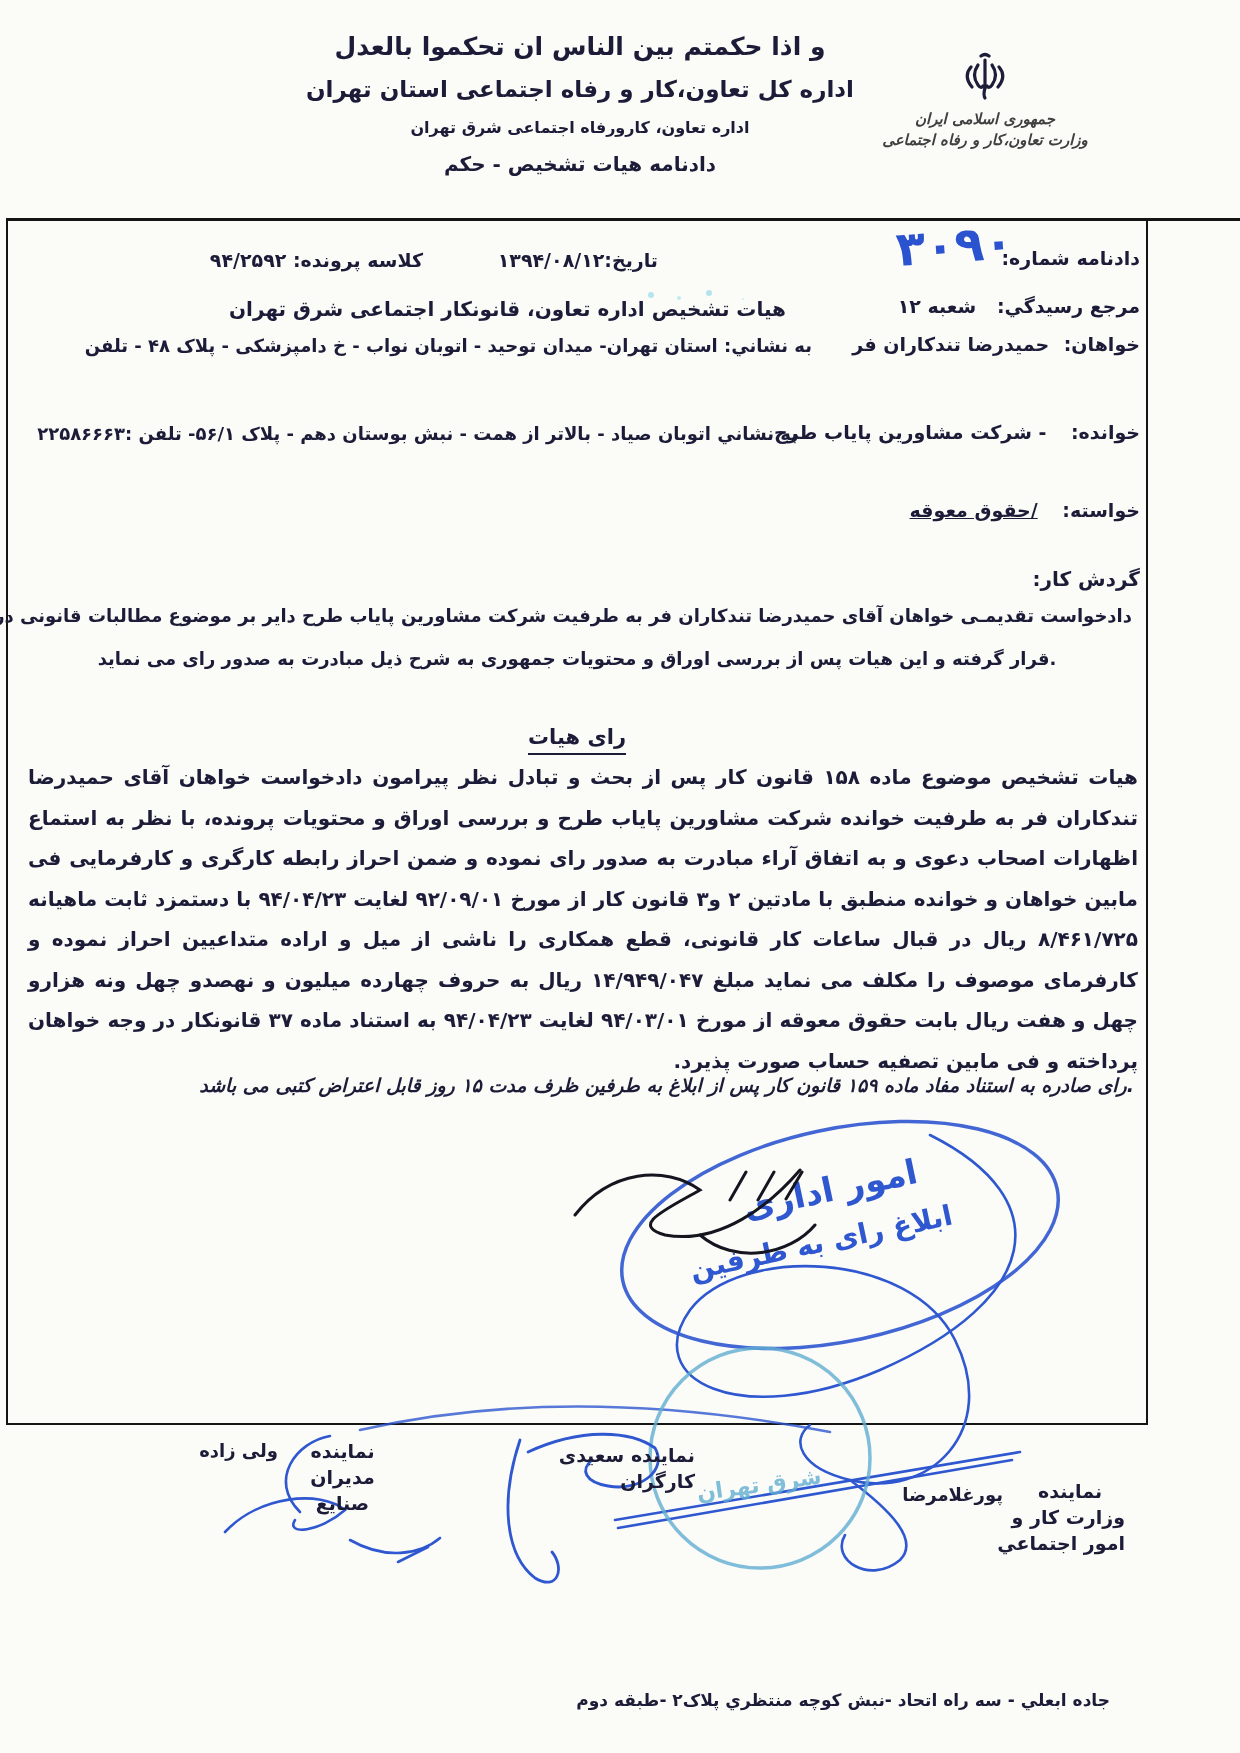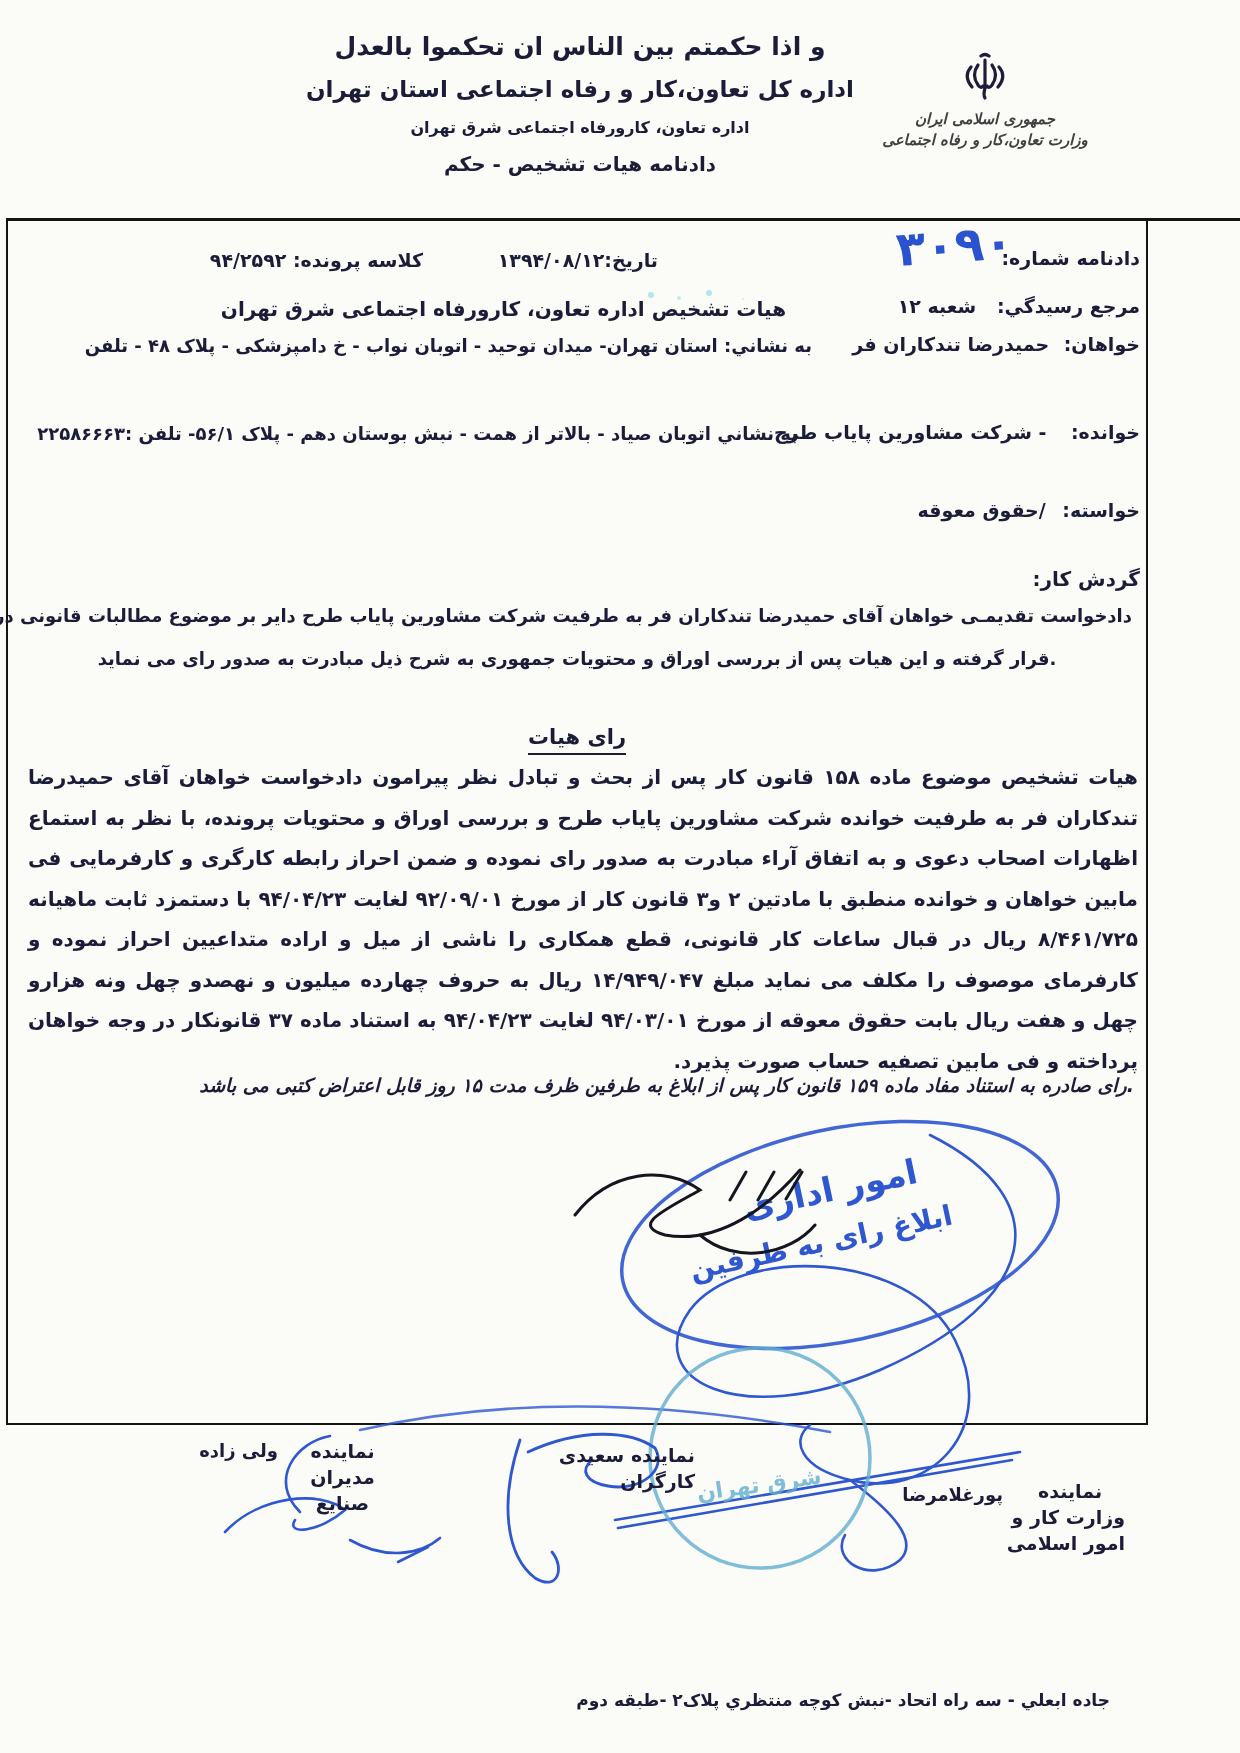--- a/index.html
+++ b/index.html
@@ -95,37 +95,37 @@
 
     <div class="t lbl b" style="top:26px;right:6px;">دادنامه شماره:</div>
     <div class="t blue-hand" style="top:-4px;right:133px;">۳۰۹۰</div>
     <div class="t lbl b" style="top:28px;right:488px;">تاریخ:۱۳۹۴/۰۸/۱۲</div>
     <div class="t lbl b" style="top:28px;right:723px;">کلاسه پرونده: ۹۴/۲۵۹۲</div>
 
     <div class="t lbl b" style="top:74px;right:6px;">
       <span>مرجع رسیدگي:</span>
       <span style="margin-right:14px;">شعبه  ۱۲</span>
     </div>
-    <div class="t b" style="top:76px;right:360px;font-size:20px;">هیات تشخیص اداره تعاون، کارورفاه اجتماعی شرق تهران</div>
+    <div class="t b" style="top:76px;right:360px;font-size:20px;">هیات تشخیص اداره تعاون، قانونکار اجتماعی شرق تهران</div>
 
     <div class="t lbl b" style="top:112px;right:6px;">
       <span>خواهان:</span>
       <span style="margin-right:8px;">حمیدرضا تندکاران فر</span>
     </div>
     <div class="t b" style="top:114px;right:334px;font-size:18px;">به نشاني: استان تهران- میدان توحید - اتوبان نواب - خ دامپزشکی - پلاک ۴۸ - تلفن</div>
 
     <div class="t lbl b" style="top:200px;right:6px;">
       <span>خوانده:</span>
       <span style="margin-right:18px;">-  شرکت مشاورین پایاب طرح</span>
     </div>
     <div class="t b" style="top:202px;right:348px;font-size:18px;">به نشاني اتوبان صیاد - بالاتر از همت - نبش بوستان دهم - پلاک ۵۶/۱- تلفن :۲۲۵۸۶۶۶۳</div>
 
     <div class="t lbl b" style="top:278px;right:6px;">
       <span>خواسته:</span>
-      <span style="margin-right:10px;">/حقوق معوقه</span>
+      <span style="margin-right:18px;text-decoration:underline;">/حقوق معوقه</span>
     </div>
 
     <div class="t lbl b" style="top:346px;right:6px;font-size:20px;">گردش کار:</div>
     <div class="t process-line" style="top:384px;right:14px;">دادخواست تقدیمـی خواهان آقای حمیدرضا تندکاران فر به طرفیت شرکت مشاورین پایاب طرح دایر بر موضوع مطالبات قانونی در دستور کار هیات تشخیص</div>
     <div class="process-line" style="position:absolute;top:427px;left:0;right:0;text-align:center;">.قرار گرفته و این هیات پس از بررسی اوراق و محتویات جمهوری به شرح ذیل مبادرت به صدور رای می نماید</div>
 
     <div class="ray-heading"><span>رای هیات</span></div>
     <div class="verdict-body">هیات تشخیص موضوع ماده ۱۵۸ قانون کار پس از بحث و تبادل نظر پیرامون دادخواست خواهان آقای حمیدرضا تندکاران فر  به طرفیت خوانده شرکت مشاورین پایاب طرح و بررسی اوراق و محتویات پرونده، با نظر به استماع اظهارات اصحاب دعوی و به اتفاق آراء مبادرت به صدور رای نموده و ضمن احراز رابطه کارگری و کارفرمایی فی مابین خواهان و خوانده منطبق با مادتین ۲ و۳ قانون کار از مورخ ۹۲/۰۹/۰۱ لغایت ۹۴/۰۴/۲۳ با دستمزد ثابت ماهیانه ۸/۴۶۱/۷۲۵ ریال در قبال ساعات کار قانونی، قطع همکاری را ناشی از میل و اراده متداعیین احراز نموده و کارفرمای موصوف را مکلف می نماید  مبلغ ۱۴/۹۴۹/۰۴۷ ریال به حروف چهارده میلیون و نهصدو چهل ونه هزارو چهل و هفت ریال  بابت حقوق معوقه از مورخ ۹۴/۰۳/۰۱ لغایت ۹۴/۰۴/۲۳ به استناد ماده ۳۷ قانونکار در وجه خواهان پرداخته و فی مابین تصفیه حساب صورت پذیرد.</div>
     <div class="appeal">.رای صادره به استناد مفاد ماده ۱۵۹ قانون کار پس از ابلاغ به طرفین ظرف مدت ۱۵ روز قابل اعتراض کتبی می باشد</div>
   </div>
@@ -195,21 +195,21 @@
       <span>سعیدی</span>
     </div>
     <div class="sig-title">کارگران</div>
   </div>
 
   <div class="t" style="top:1478px;right:115px;">
     <div style="display:flex;direction:rtl;">
       <div class="sig-title center" style="width:110px;">
         <div>نماینده</div>
         <div>وزارت کار و</div>
-        <div>امور اسلامی</div>
+        <div>امور اجتماعي</div>
       </div>
       <div class="sig-name" style="margin-right:12px;padding-top:6px;">پورغلامرضا</div>
     </div>
   </div>
 
   <div class="footer">جاده ابعلي - سه راه اتحاد -نبش کوچه منتظري پلاک۲ -طبقه دوم</div>
 
 </div>
 
 </body></html>

